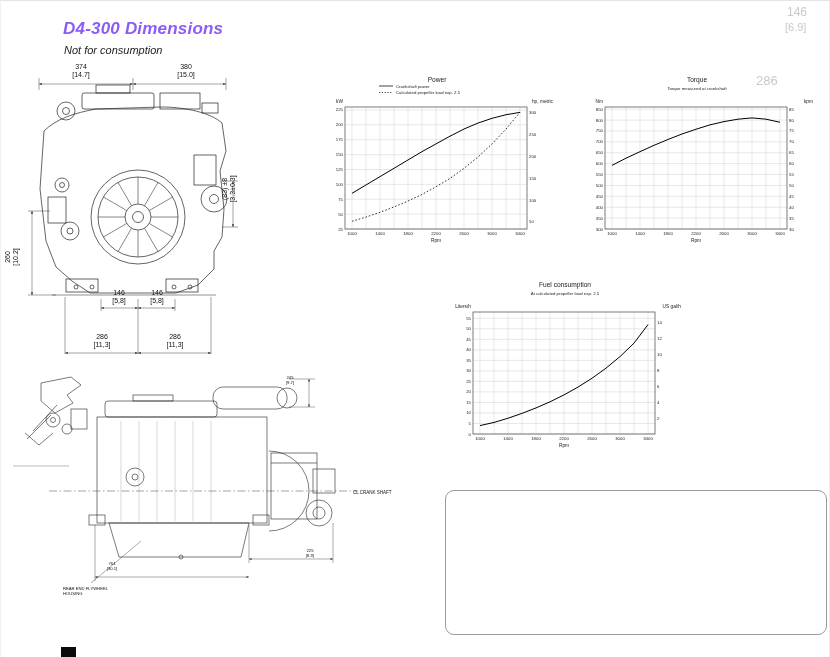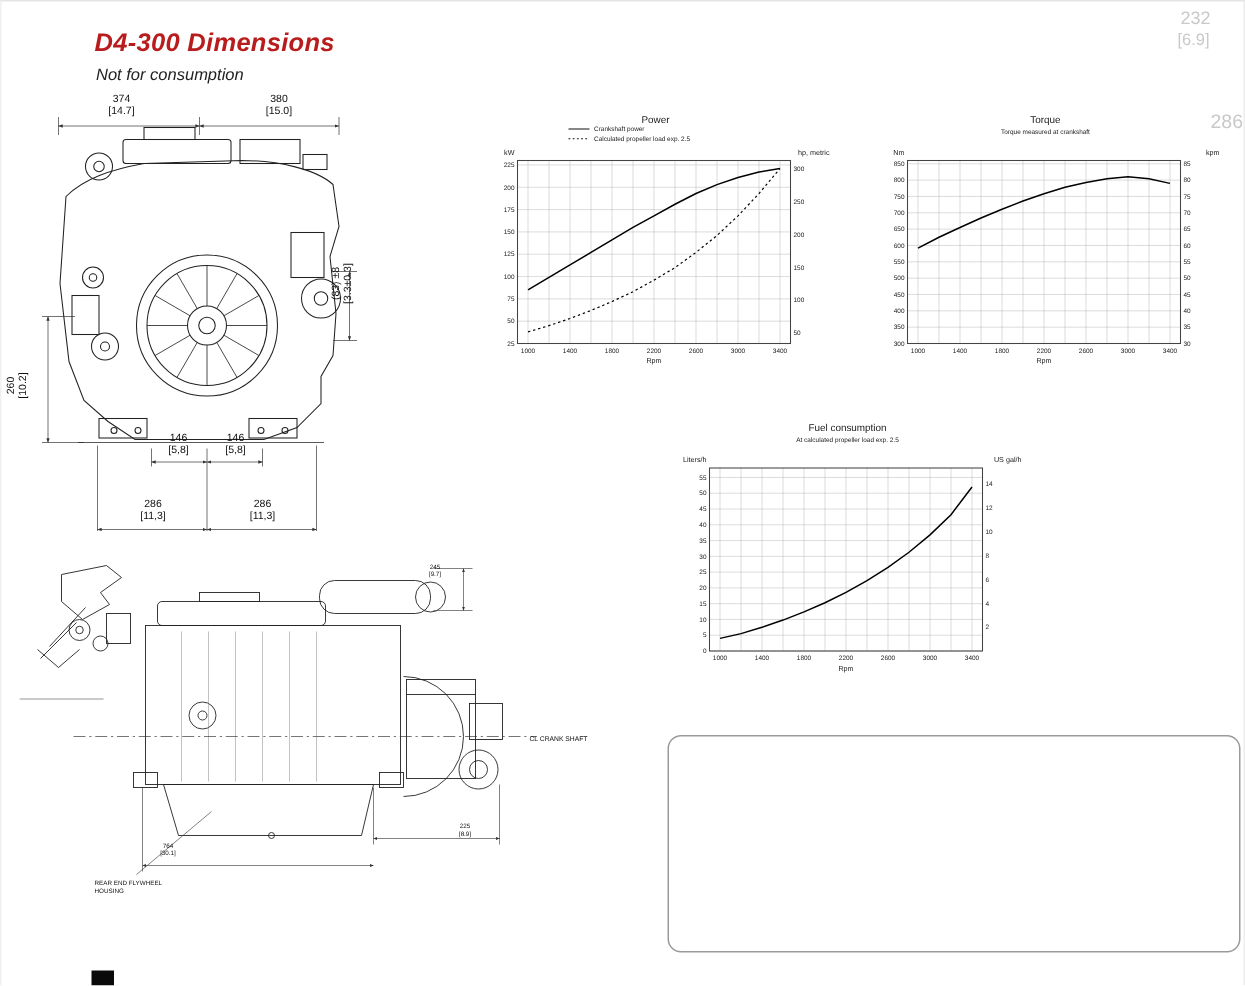--- a/index.html
+++ b/index.html
@@ -1,42 +1,42 @@
 <!DOCTYPE html>
 <html><head>
 <meta charset="utf-8">
 <style>
   html,body{margin:0;padding:0;background:#fff;}
   .page{position:relative;width:830px;height:657px;background:#ffffff;overflow:hidden;
         border-top:1px solid #e4e4e4;border-left:1px solid #f0f0f0;border-right:1px solid #ececec;
         font-family:"Liberation Sans",sans-serif;box-sizing:border-box;}
   .abs{position:absolute;}
-  .page-title{position:absolute;left:62px;top:18px;font-size:17px;font-weight:bold;font-style:italic;color:#b91c1c;letter-spacing:.2px;}
+  .page-title{position:absolute;left:62px;top:18px;font-size:17px;font-weight:bold;font-style:italic;color:#8b5cf6;letter-spacing:.2px;}
   .page-subtitle{position:absolute;left:63px;top:43px;font-size:11px;font-style:italic;color:#222;}
   .ghost{position:absolute;color:#c9c9c9;}
   .dim{position:absolute;font-size:7px;line-height:1.12;text-align:center;white-space:pre-line;color:#111;}
   .dim.rot{transform:rotate(-90deg);transform-origin:center center;}
   .side-label{position:absolute;font-size:4.5px;line-height:1.2;color:#111;white-space:pre-line;}
   .chart{position:absolute;width:236px;height:176px;}
   .chart svg{width:100%;height:100%;display:block;}
   svg text{font-family:"Liberation Sans",sans-serif;}
   .note-box{position:absolute;left:444px;top:489px;width:380px;height:143px;border:1px solid #9a9a9a;border-radius:9px;background:transparent;}
   .footer-mark{position:absolute;left:60px;top:646px;width:15px;height:11px;background:#0a0a0a;}
 </style>
 </head>
 <body>
 
 <div class="page">
 
   <div class="page-title">D4-300 Dimensions</div>
   <div class="page-subtitle">Not for consumption</div>
 
-  <div class="ghost" style="left:786px;top:4px;font-size:12px;">232</div>
+  <div class="ghost" style="left:786px;top:4px;font-size:12px;">146</div>
   <div class="ghost" style="left:784px;top:20px;font-size:11px;">[6.9]</div>
-  <div class="ghost" style="left:806px;top:72px;font-size:13px;text-align:center;">286</div>
+  <div class="ghost" style="left:755px;top:72px;font-size:13px;text-align:center;">286</div>
 
   <svg class="abs" style="left:25px;top:58px;width:215px;height:295px;" viewBox="0 0 215 295">
     <defs>
       <marker id="arf" viewBox="0 0 6 6" refX="5.6" refY="3" markerWidth="6" markerHeight="6" orient="auto-start-reverse">
         <path d="M0,0.8 L5.8,3 L0,5.2 z" fill="#333"></path>
       </marker>
     </defs>
     <g stroke="#444" stroke-width="0.5" fill="none">
       <line x1="13" y1="19" x2="13" y2="31"></line>
         <line x1="107" y1="19" x2="107" y2="31"></line>

